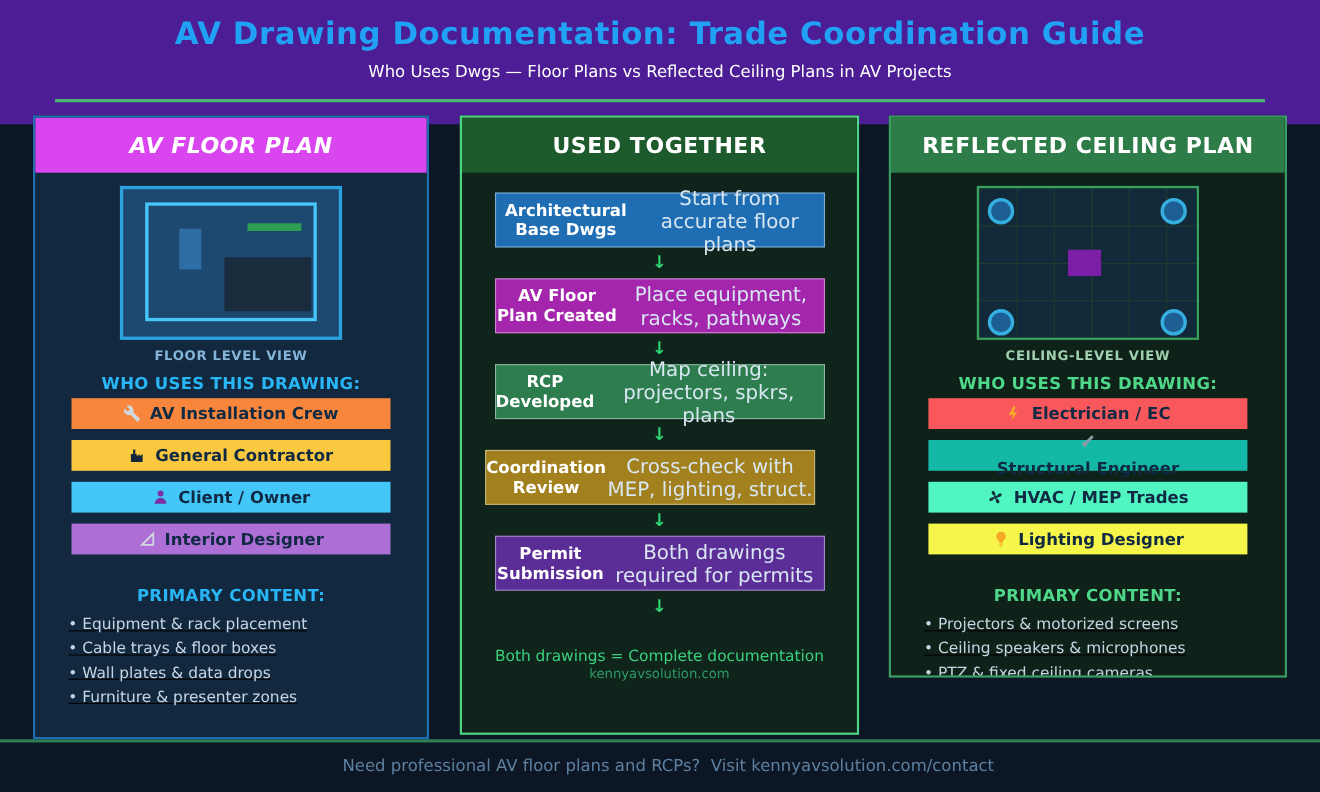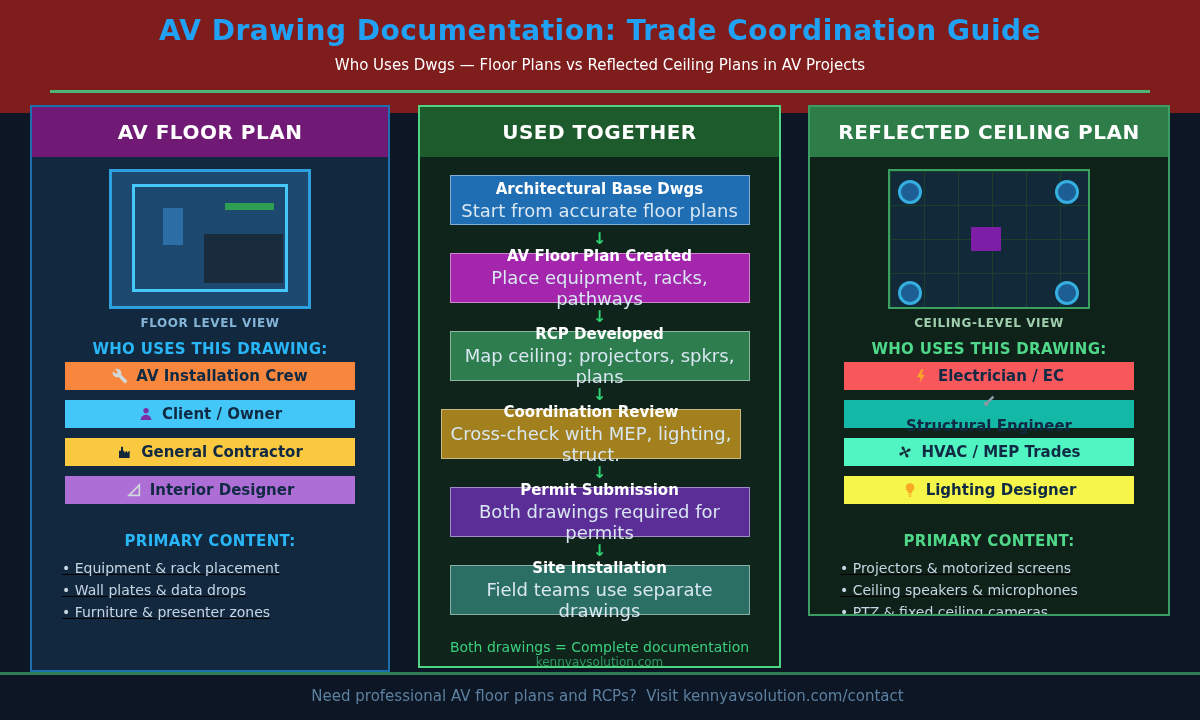--- a/index.html
+++ b/index.html
@@ -1,31 +1,31 @@
 <!DOCTYPE html>
 <html><head>
 <meta charset="utf-8">
 <style>
   * { margin:0; padding:0; box-sizing:border-box; }
   html,body { width:1200px; height:720px; }
   body { font-family:"DejaVu Sans","Liberation Sans",sans-serif; background:#0c1624; position:relative; overflow:hidden; }
 
   
-  .top-header { position:absolute; left:0; top:0; width:1200px; height:113px; background:#7f1d1d; text-align:center; }
+  .top-header { position:absolute; left:0; top:0; width:1200px; height:113px; background:#4c1d95; text-align:center; }
   .main-title { padding-top:14px; font-size:28px; font-weight:bold; color:#21a1f3; letter-spacing:.5px; }
   .sub-title  { margin-top:9px; font-size:15px; color:#ffffff; }
   .header-rule { position:absolute; left:50px; top:90px; width:1100px; height:3px; background:#4db377; }
   .bottom-rule { position:absolute; left:0; top:672px; width:1200px; height:3px; background:#2e7d55; }
 
   
   .panel { position:absolute; top:105px; border:2px solid; overflow:hidden; }
   .panel-header { height:50px; display:flex; align-items:center; justify-content:center;
                   font-size:20px; font-weight:bold; color:#ffffff; letter-spacing:.5px; }
   #left-panel  { left:30px;  width:360px; height:567px; border-color:#1e6fad; background:#12283f; }
-  #left-panel  .panel-header { background:#701a75; }
+  #left-panel  .panel-header { background:#d946ef;font-style:italic; }
   #center-panel{ left:418px; width:363px; height:563px; border-color:#4ed584; background:#0f241b; }
   #center-panel .panel-header { background:#1d5a2c; }
   #right-panel { left:808px; width:362px; height:511px; border-color:#3a9e64; background:#0e2219; }
   #right-panel .panel-header { background:#2e7d49; }
 
   
   .fig { position:relative; width:202px; height:140px; margin:12px auto 0; }
   .floor-fig { background:#1d4971; border:3px solid #2ba1dd; }
   .floor-inner { position:absolute; left:20px; top:12px; right:20px; bottom:14px; border:3px solid #45c8f9; }
   .floor-screen { position:absolute; left:90px; top:16px; width:49px; height:7px; background:#2e9e52; }
@@ -53,21 +53,21 @@
   .role-icon svg { width:16px; height:16px; display:block; }
 
   
   .primary-title { margin-top:28px; text-align:center; font-size:15px; font-weight:bold; letter-spacing:.3px; }
   .bullets { margin:10px 0 0 30px;text-decoration:underline; }
   .bullet { font-size:14px; color:#c7d5e2; height:22px; }
 
   
   .steps { margin-top:18px; }
   .step { width:300px; margin:0 auto; height:50px; border:1px solid rgba(255,255,255,.45);
-          display:flex; flex-direction:column; align-items:center; justify-content:center; text-align:center; }
+          display:flex; flex-direction:row; align-items:center; justify-content:center; text-align:center; }
   .step-title { font-size:15px; font-weight:bold; color:#ffffff; }
   .step-sub   { font-size:18px; color:#d9e7f2; margin-top:2px; }
   .flow-arrow { height:28px; line-height:28px; text-align:center; color:#2fd574; font-size:16px; font-weight:bold; }
   .flow-note { margin-top:24px; text-align:center; font-size:14px; font-weight:normal; color:#3bd07d; }
   .flow-site { text-align:center; font-size:12px; color:#2f9a63; }
 
   
   .footer-text { position:absolute; left:0; top:687px; width:1200px; text-align:center;
                  font-size:15px; color:#5d80a0; white-space:pre-wrap;padding-left:15px; }
 </style>
@@ -96,50 +96,51 @@
   <div class="who-title who-blue">WHO USES THIS DRAWING:</div>
   <div class="bars">
     <div class="role-bar" style="background-color: rgb(248, 135, 61);">
       <span class="role-icon">
         <svg viewBox="0 0 24 24">
             <path fill="#cfd8dc" d="M22.7 19l-9.1-9.1c.9-2.3.4-5-1.5-6.9-2-2-5-2.4-7.4-1.3L9 6 6 9 1.6 4.7C.4 7.1.9 10.1 2.9 12.1c1.9 1.9 4.6 2.4 6.9 1.5l9.1 9.1c.4.4 1 .4 1.4 0l2.3-2.3c.5-.4.5-1.1.1-1.4z"></path>
           </svg>
       </span>
       <span class="role-label">AV Installation Crew</span>
     </div>
+    <div class="role-bar" style="background-color: rgb(251, 201, 64);">
+      <span class="role-icon">
+        <svg viewBox="0 0 24 24">
+            <path fill="#14283c" d="M3 21V10h3V4h3v6h2v3l4-3v3l4-3v11H3z"></path>
+          </svg>
+      </span>
+      <span class="role-label">General Contractor</span>
+    </div>
     <div class="role-bar" style="background-color: rgb(67, 198, 248);">
       <span class="role-icon">
         <svg viewBox="0 0 24 24">
             <circle fill="#7b2fa3" cx="12" cy="7" r="4"></circle>
             <path fill="#7b2fa3" d="M4 21c0-4.4 3.6-8 8-8s8 3.6 8 8H4z"></path>
           </svg>
       </span>
       <span class="role-label">Client / Owner</span>
-    </div>
-    <div class="role-bar" style="background-color: rgb(251, 201, 64);">
-      <span class="role-icon">
-        <svg viewBox="0 0 24 24">
-            <path fill="#14283c" d="M3 21V10h3V4h3v6h2v3l4-3v3l4-3v11H3z"></path>
-          </svg>
-      </span>
-      <span class="role-label">General Contractor</span>
     </div>
     <div class="role-bar" style="background-color: rgb(173, 110, 214);">
       <span class="role-icon">
         <svg viewBox="0 0 24 24">
             <path fill="none" stroke="#cfd8dc" stroke-width="2.5" d="M4.5 20 20 4.5V20H4.5z"></path>
           </svg>
       </span>
       <span class="role-label">Interior Designer</span>
     </div>
   </div>
 
   <div class="primary-title who-blue">PRIMARY CONTENT:</div>
   <div class="bullets">
     <div class="bullet">• Equipment &amp; rack placement</div>
+    <div class="bullet">• Cable trays &amp; floor boxes</div>
     <div class="bullet">• Wall plates &amp; data drops</div>
     <div class="bullet">• Furniture &amp; presenter zones</div>
   </div>
 </div>
 
 <div class="panel" id="center-panel">
   <div class="panel-header">USED TOGETHER</div>
 
   <div class="steps">
     <div class="step" style="background-color: rgb(31, 109, 179);">
@@ -160,24 +161,20 @@
     <div class="step" style="background-color: rgb(161, 128, 29); margin-left: 21px;">
       <div class="step-title">Coordination Review</div>
       <div class="step-sub">Cross-check with MEP, lighting, struct.</div>
     </div>
     <div class="flow-arrow">↓</div>
     <div class="step" style="background-color: rgb(91, 45, 150);">
       <div class="step-title">Permit Submission</div>
       <div class="step-sub">Both drawings required for permits</div>
     </div>
     <div class="flow-arrow">↓</div>
-    <div class="step" style="background-color: rgb(43, 110, 100);">
-      <div class="step-title">Site Installation</div>
-      <div class="step-sub">Field teams use separate drawings</div>
-    </div>
   </div>
 
   <div class="flow-note">Both drawings = Complete documentation</div>
   <div class="flow-site">kennyavsolution.com</div>
 </div>
 
 <div class="panel" id="right-panel">
   <div class="panel-header">REFLECTED CEILING PLAN</div>
 
   <div class="fig rcp-fig">

